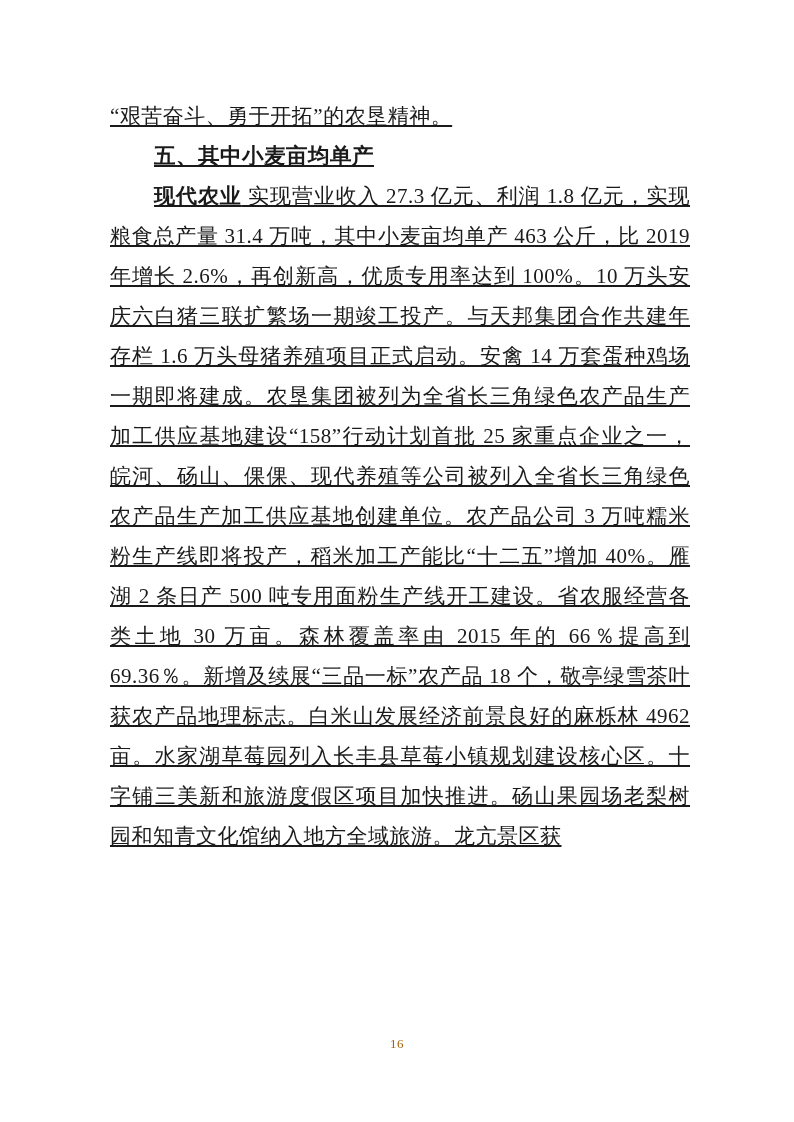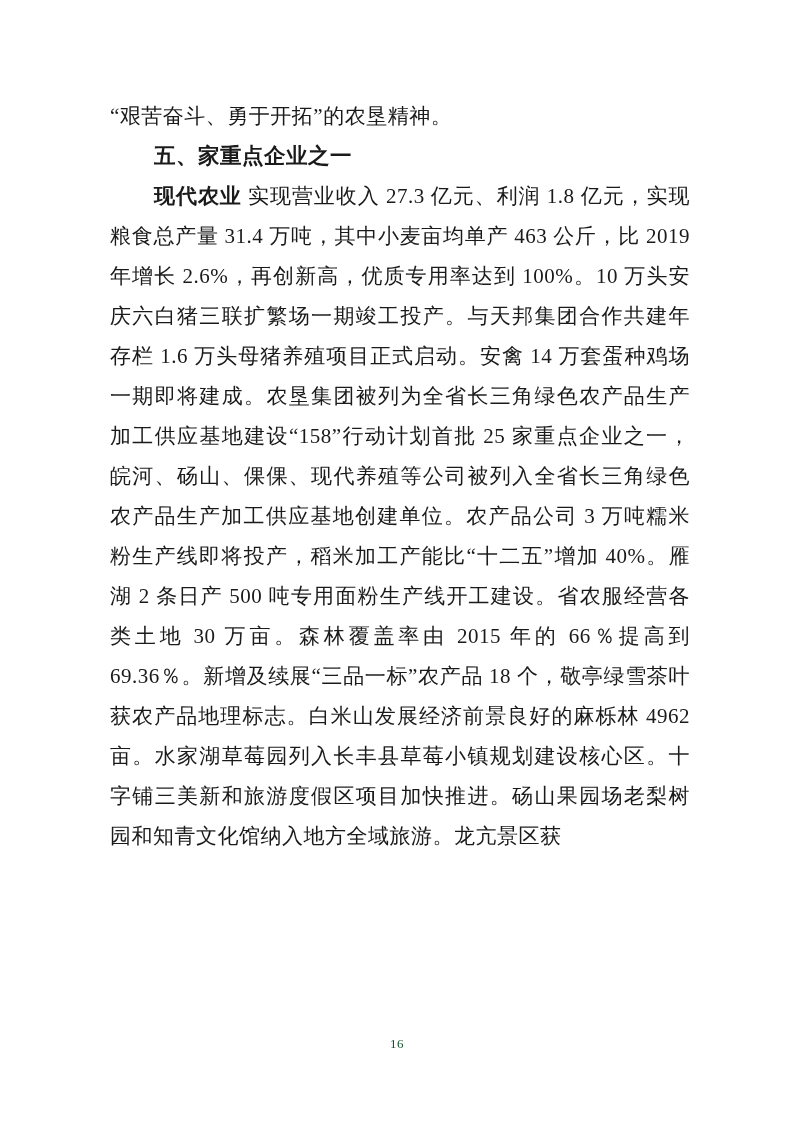--- a/index.html
+++ b/index.html
@@ -22,20 +22,21 @@
     top: 96px;
     width: 580px;
   }
   .text-block p {
     margin: 0;
     font-size: 21px;
     line-height: 40px;
     letter-spacing: 0.5px;
     text-align: justify;
     text-justify: inter-ideograph;
+    text-decoration: underline;
   }
   .indent {
     text-indent: 44px;
   }
   .heading {
     font-family: "Liberation Sans", "DejaVu Sans", sans-serif;
     font-weight: 700;
     font-size: 21.5px !important;
     text-align: left !important;
   }
@@ -44,26 +45,26 @@
     font-weight: 700;
   }
   .page-number {
     position: absolute;
     left: 0;
     right: 0;
     top: 1036px;
     text-align: center;
     font-size: 13px;
     letter-spacing: 0.5px;
-    color: #14532d;
+    color: #a16207;
   }
 </style>
 </head>
 <body>
 
 <div class="page">
   <div class="text-block">
     <p class="body-text">“艰苦奋斗、勇于开拓”的农垦精神。</p>
-    <p class="heading indent">五、家重点企业之一</p>
+    <p class="heading indent">五、其中小麦亩均单产</p>
     <p class="body-text indent"><span class="lead-bold">现代农业</span><span> 实现营业收入 27.3 亿元、利润 1.8 亿元，实现粮食总产量 31.4 万吨，其中小麦亩均单产 463 公斤，比 2019 年增长 2.6%，再创新高，优质专用率达到 100%。10 万头安庆六白猪三联扩繁场一期竣工投产。与天邦集团合作共建年存栏 1.6 万头母猪养殖项目正式启动。安禽 14 万套蛋种鸡场一期即将建成。农垦集团被列为全省长三角绿色农产品生产加工供应基地建设“158”行动计划首批 25 家重点企业之一，皖河、砀山、倮倮、现代养殖等公司被列入全省长三角绿色农产品生产加工供应基地创建单位。农产品公司 3 万吨糯米粉生产线即将投产，稻米加工产能比“十二五”增加 40%。雁湖 2 条日产 500 吨专用面粉生产线开工建设。省农服经营各类土地 30 万亩。森林覆盖率由 2015 年的 66％提高到 69.36％。新增及续展“三品一标”农产品 18 个，敬亭绿雪茶叶获农产品地理标志。白米山发展经济前景良好的麻栎林 4962 亩。水家湖草莓园列入长丰县草莓小镇规划建设核心区。十字铺三美新和旅游度假区项目加快推进。砀山果园场老梨树园和知青文化馆纳入地方全域旅游。龙亢景区获</span></p>
   </div>
   <div class="page-number">16</div>
 </div>
 
 </body></html>

